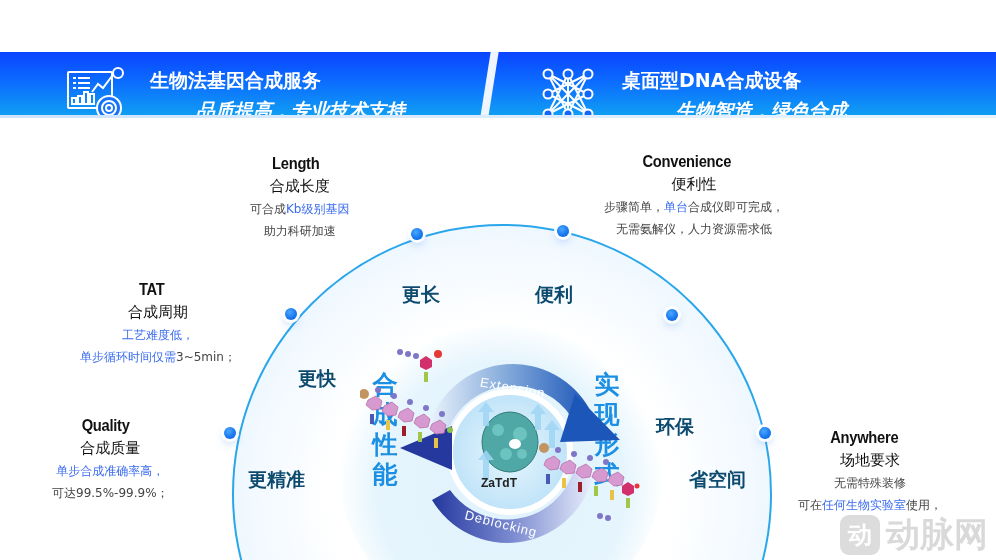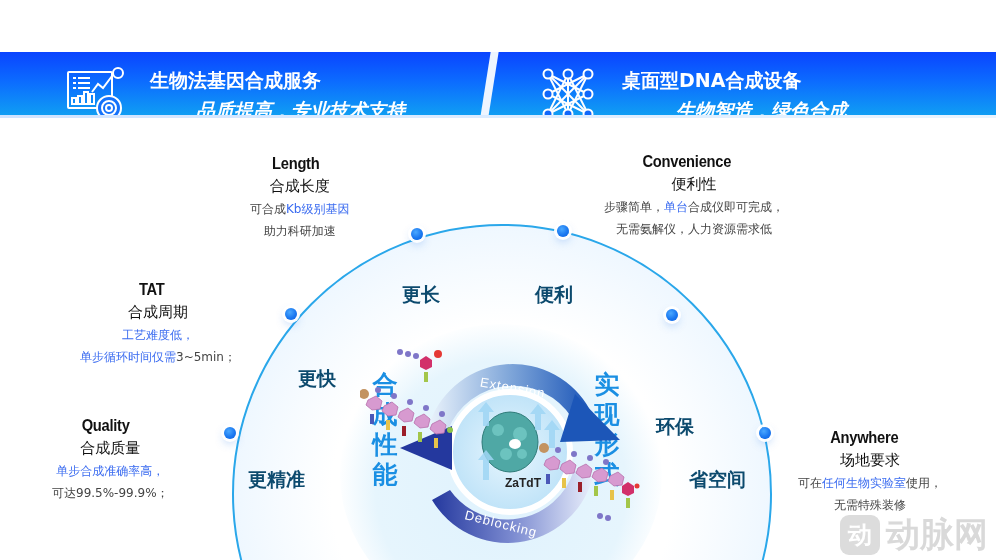--- a/index.html
+++ b/index.html
@@ -75,21 +75,21 @@
   .feat .desc {
     font-family:"DejaVu Sans",sans-serif; font-size:12px; color:#444;
     line-height:22px;
   }
   .feat .hl { color:#3a6bf0; }
 
   
   .cycle { position:absolute; left:360px; top:196px; width:300px; height:230px; }
   .cycle svg { position:absolute; left:0; top:0; }
   .enzyme-label {
-    position:absolute; left:121px; top:146px; width:60px; text-align:right;
+    position:absolute; left:121px; top:146px; width:60px; text-align:left;
     font-family:"Liberation Sans",sans-serif; font-weight:bold; font-size:12px; color:#222;
   }
   .watermark {
     position:absolute; right:8px; bottom:2px; display:flex; align-items:center; gap:6px;
     color:#d9d9d9; font-family:"DejaVu Sans",sans-serif; font-size:34px; font-weight:bold;
   }
   .wm-logo {
     width:40px; height:40px; border-radius:9px; background:#dcdcdc;
     display:flex; align-items:center; justify-content:center;
     color:#fff; font-size:24px; font-weight:bold;
@@ -324,21 +324,21 @@
   <div class="feat" style="left:52px;top:282px;">
     <div class="en">Quality</div>
     <div class="zh">合成质量</div>
     <div class="desc"><span class="hl">单步合成准确率高，</span></div>
     <div class="desc">可达99.5%-99.9%；</div>
   </div>
 
   <div class="feat" style="left:798px;top:294px;">
     <div class="en">Anywhere</div>
     <div class="zh">场地要求</div>
+    <div class="desc">无需特殊装修</div>
     <div class="desc"><span>可在</span><span class="hl">任何生物实验室</span><span>使用，</span></div>
-    <div class="desc">无需特殊装修</div>
   </div>
 
   <div class="watermark">
     <div class="wm-logo">动</div>
     <div>动脉网</div>
   </div>
 </div>
 
 </body></html>

